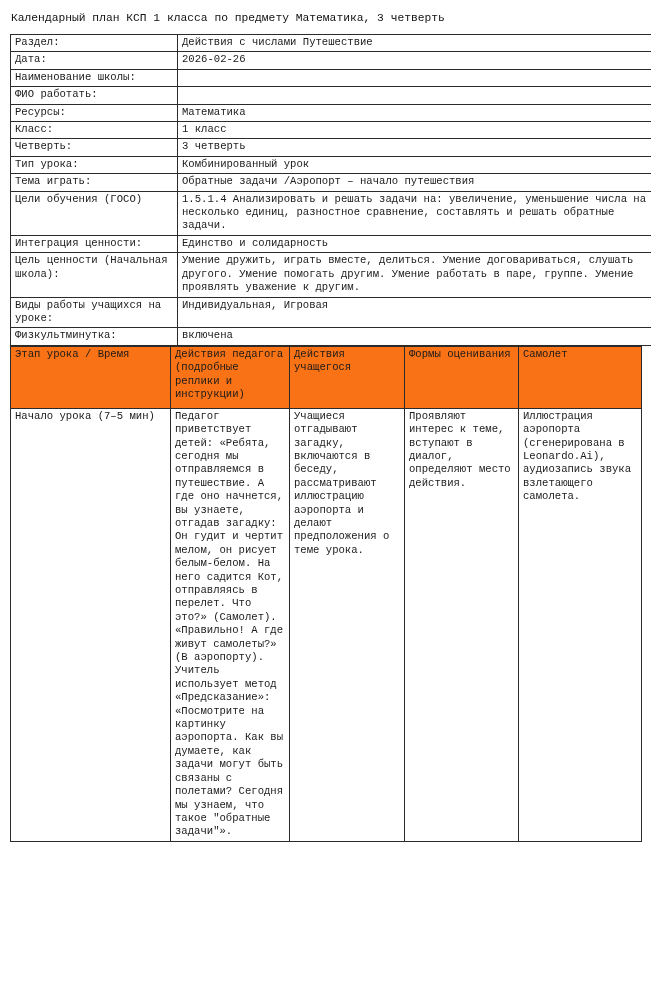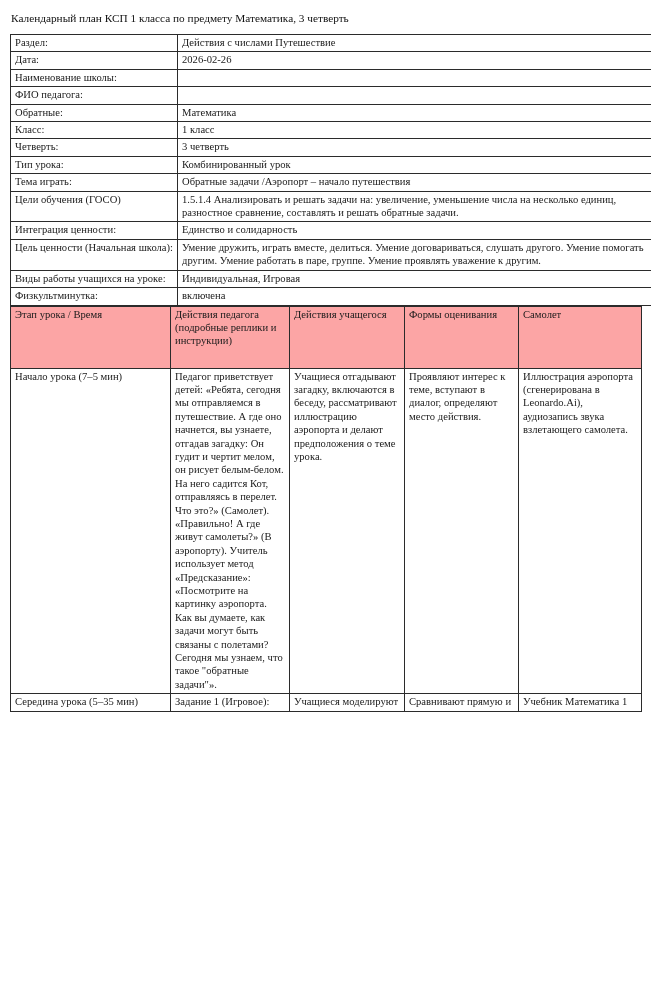--- a/index.html
+++ b/index.html
@@ -13,20 +13,21 @@
     overflow: hidden;
     font-family: "Liberation Serif", "DejaVu Serif", serif;
     color: #1a1a1a;
   }
   .page {
     position: relative;
     width: 651px;
     height: 985px;
     box-sizing: border-box;
     padding: 10px 10px 0 10px;
+    font-family: Liberation Mono, monospace;
   }
   .doc-title {
     font-size: 11.3px;
     line-height: 15px;
     margin: 1px 0 8px 1px;
     color: #111;
     white-space: nowrap;
   }
   table.kv, table.flow {
     border-collapse: collapse;
@@ -54,21 +55,21 @@
     margin: 3px 0 7px 1px;
   }
 
   table.flow col.c0 { width: 160px; }
   table.flow col.c1 { width: 119px; }
   table.flow col.c2 { width: 115px; }
   table.flow col.c3 { width: 114px; }
   table.flow col.c4 { width: 123px; }
 
   table.flow thead th {
-    background: #fca5a5;
+    background: #f97316;
     height: 58px;
   }
   table.flow thead th .hdr { display: block; }
 </style>
 </head>
 <body>
 
 <div class="page">
 
   <div class="doc-title">Календарный план КСП 1 класса по предмету Математика, 3 четверть</div>
@@ -81,25 +82,25 @@
       </tr>
       <tr>
         <td class="k">Дата:</td>
         <td class="v">2026-02-26</td>
       </tr>
       <tr>
         <td class="k">Наименование школы:</td>
         <td class="v"></td>
       </tr>
       <tr>
-        <td class="k">ФИО педагога:</td>
+        <td class="k">ФИО работать:</td>
         <td class="v"></td>
       </tr>
       <tr>
-        <td class="k">Обратные:</td>
+        <td class="k">Ресурсы:</td>
         <td class="v">Математика</td>
       </tr>
       <tr>
         <td class="k">Класс:</td>
         <td class="v">1 класс</td>
       </tr>
       <tr>
         <td class="k">Четверть:</td>
         <td class="v">3 четверть</td>
       </tr>
@@ -163,23 +164,16 @@
       </tr>
     </thead>
     <tbody>
       <tr>
         <td>Начало урока (7–5 мин)</td>
         <td>Педагог приветствует детей: «Ребята, сегодня мы отправляемся в путешествие. А где оно начнется, вы узнаете, отгадав загадку: Он гудит и чертит мелом, он рисует белым-белом. На него садится Кот, отправляясь в перелет. Что это?» (Самолет). «Правильно! А где живут самолеты?» (В аэропорту). Учитель использует метод «Предсказание»: «Посмотрите на картинку аэропорта. Как вы думаете, как задачи могут быть связаны с полетами? Сегодня мы узнаем, что такое "обратные задачи"».</td>
         <td>Учащиеся отгадывают загадку, включаются в беседу, рассматривают иллюстрацию аэропорта и делают предположения о теме урока.</td>
         <td>Проявляют интерес к теме, вступают в диалог, определяют место действия.</td>
         <td>Иллюстрация аэропорта (сгенерирована в Leonardo.Ai), аудиозапись звука взлетающего самолета.</td>
       </tr>
-      <tr>
-        <td>Середина урока (5–35 мин)</td>
-        <td>Задание 1 (Игровое):</td>
-        <td>Учащиеся моделируют</td>
-        <td>Сравнивают прямую и</td>
-        <td>Учебник Математика 1</td>
-      </tr>
     </tbody>
   </table>
 
 </div>
 
 </body></html>

